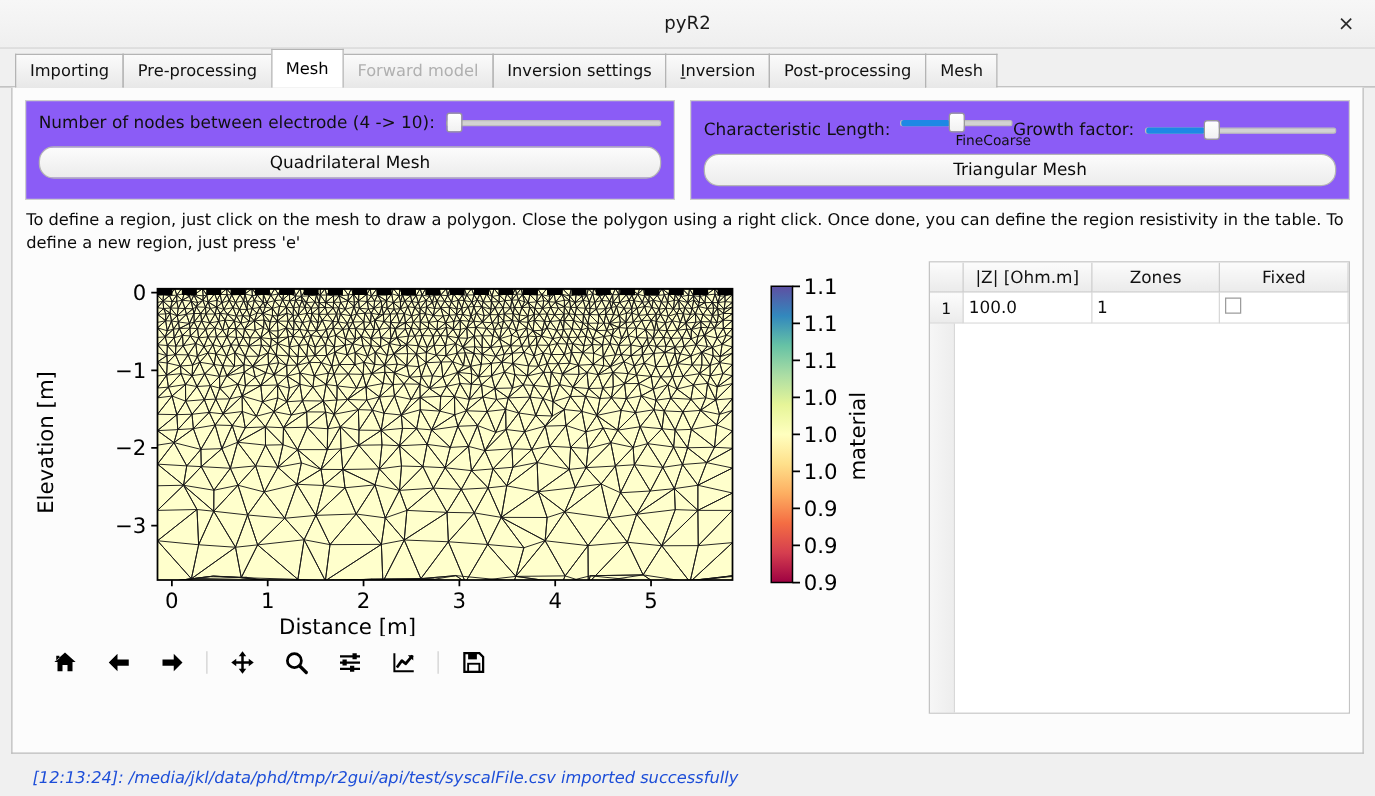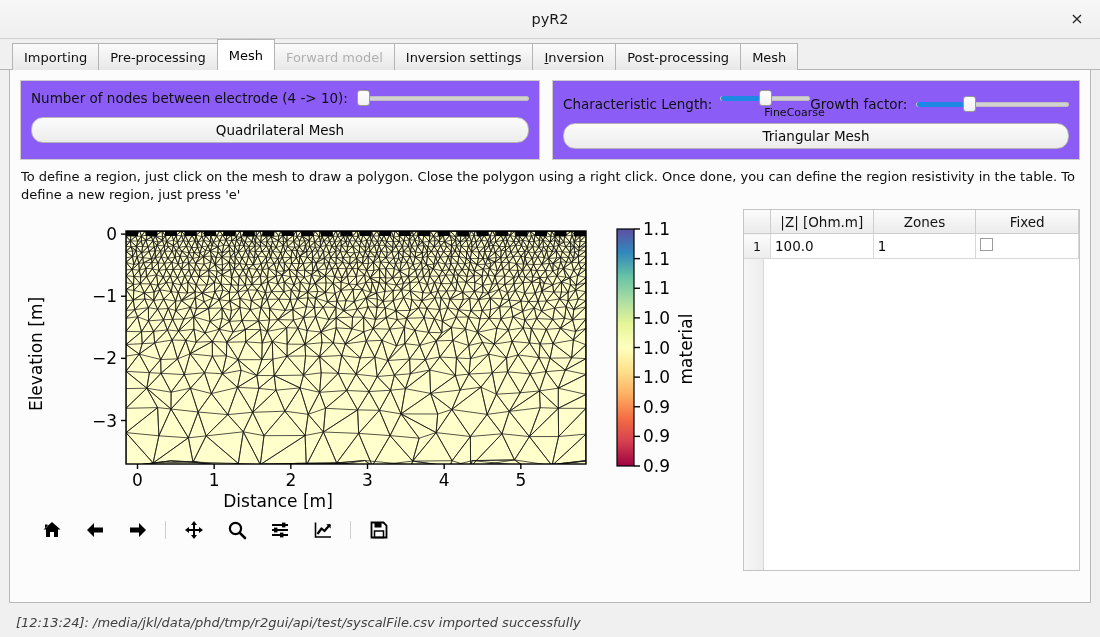--- a/index.html
+++ b/index.html
@@ -258,24 +258,24 @@
     cursor: pointer;
   }
 
   
   .statusbar {
     position: absolute;
     left: 0; right: 0; bottom: 0;
     height: 30px;
     background: #f0f0f0;
     display: flex; align-items: center;
-    padding-left: 16px;
+    padding-left: 26px;
     font-style: italic;
     font-size: 13px;
-    color: #404040;
+    color: #1d4ed8;
     box-sizing: border-box;
   }
 </style>
 </head>
 <body>
 
 <div class="titlebar">
   <div class="title">pyR2</div>
   <div class="close">×</div>
 </div>

